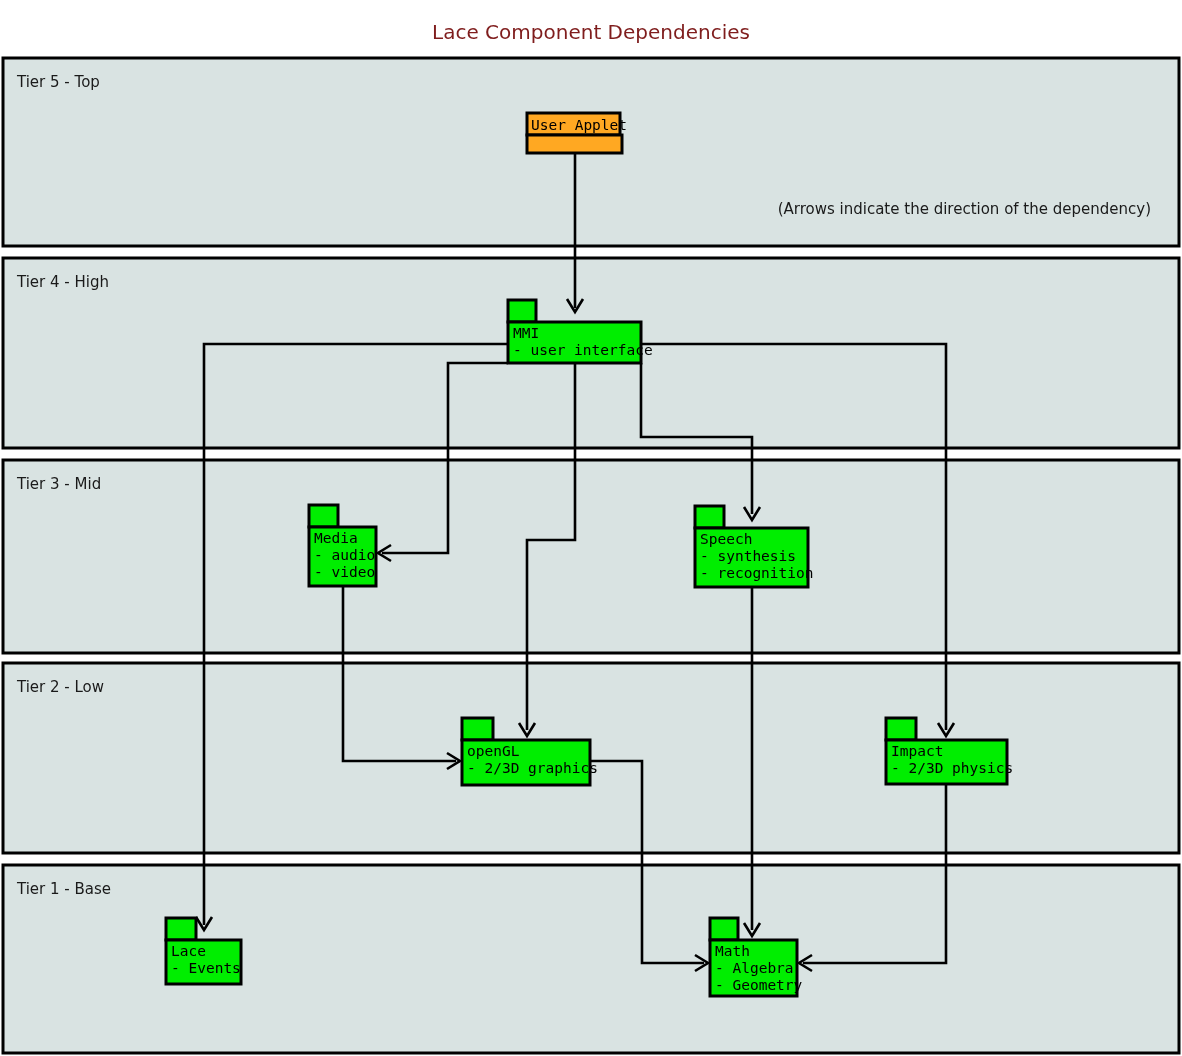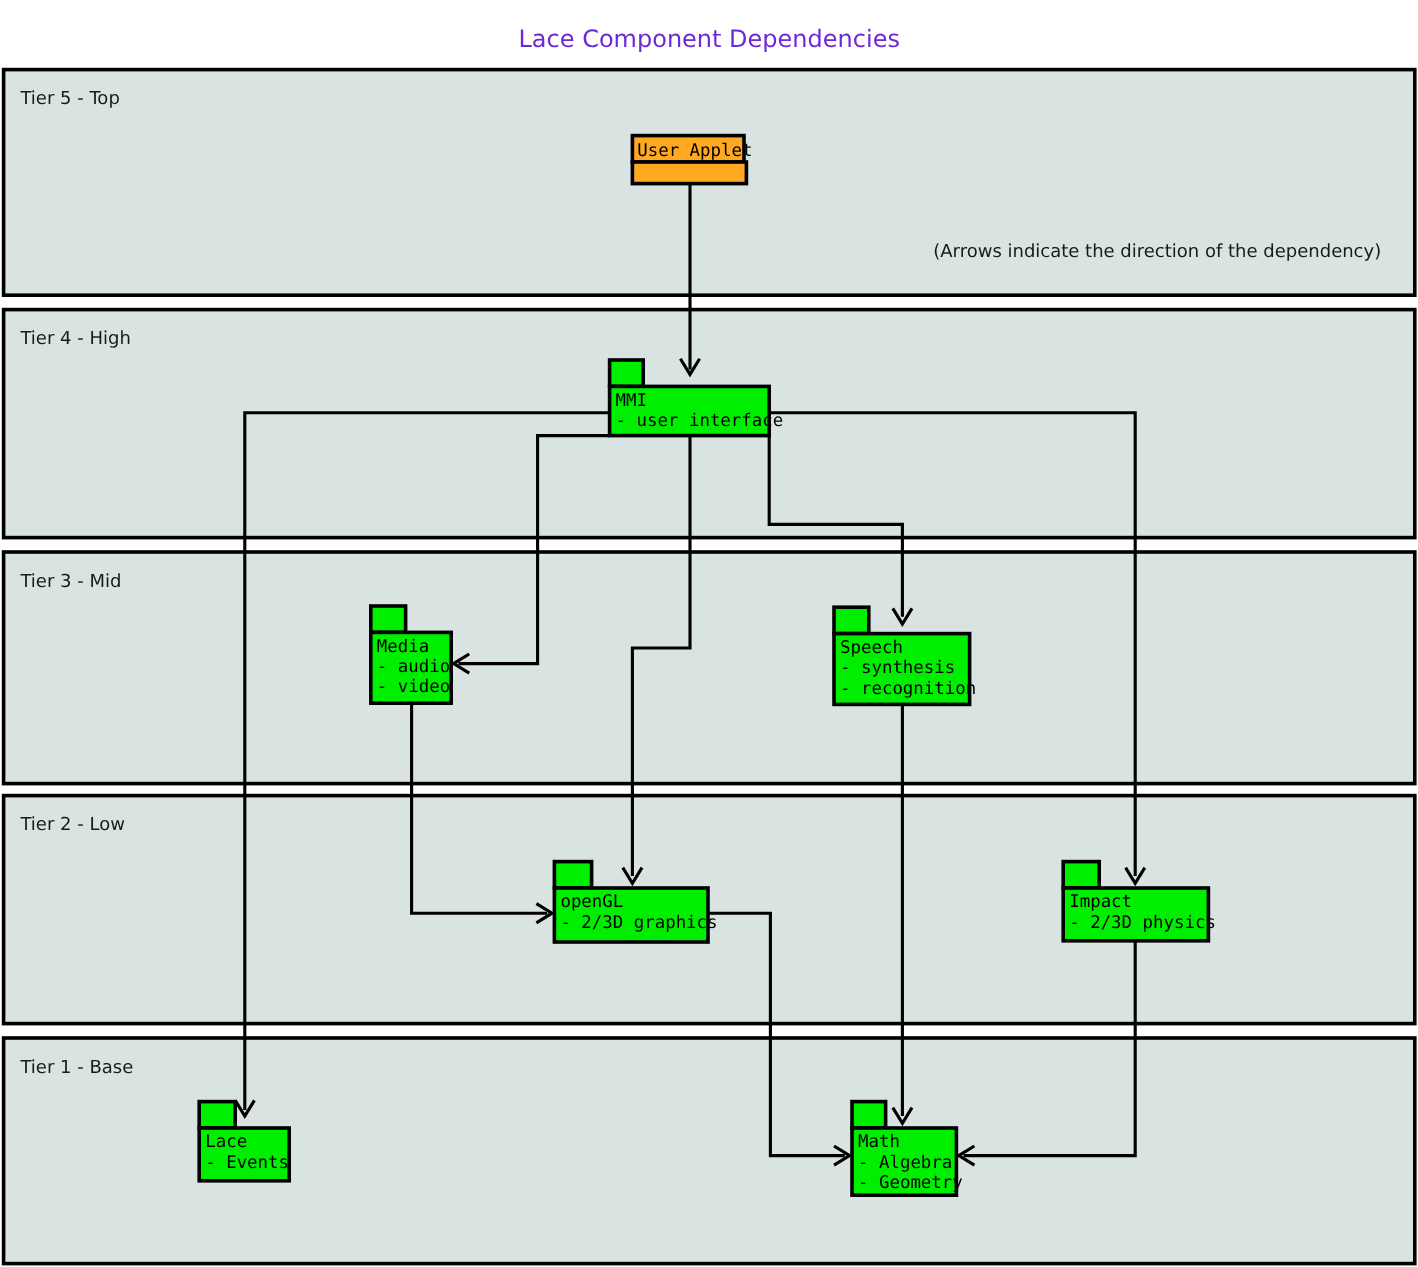--- a/index.html
+++ b/index.html
@@ -130,14 +130,14 @@
           <rect x="710" y="940" width="87" height="56" fill="#00ee00" stroke="#000" stroke-width="3"></rect>
           <text x="715" y="956" class="pkg-text">Math</text>
           <text x="715" y="973" class="pkg-text">- Algebra</text>
           <text x="715" y="990" class="pkg-text">- Geometry</text>
         </g>
       </g>
     </svg>
 </div>
 
 <div style="position:absolute;left:0;top:0;width:1182px;height:1056px;pointer-events:none;">
-  <div style="position:absolute;left:0;top:20px;width:1182px;text-align:center;font-size:20px;color:#6d28d9;">Lace Component Dependencies</div>
+  <div style="position:absolute;left:0;top:20px;width:1182px;text-align:center;font-size:20px;color:#7f1d1d;">Lace Component Dependencies</div>
 </div>
 
 </body></html>

